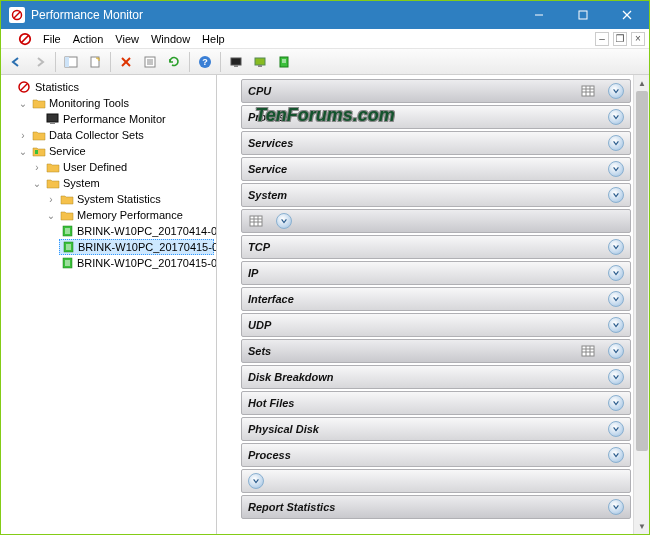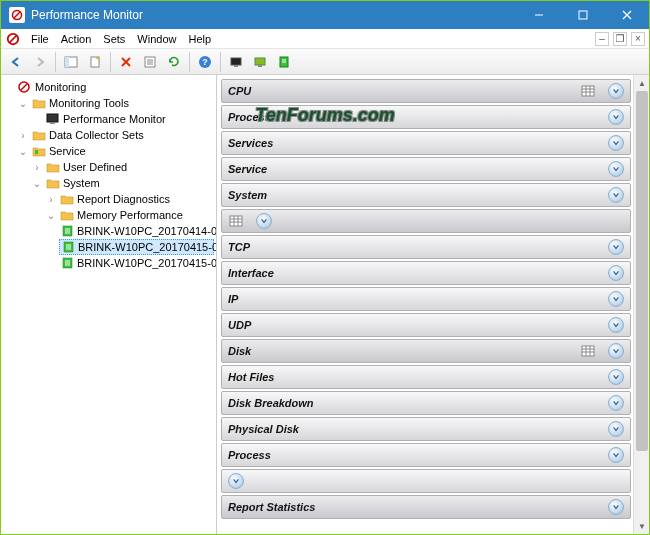--- a/index.html
+++ b/index.html
@@ -7,21 +7,21 @@
 
 .window { width: 650px; height: 535px; display: flex; flex-direction: column; border: 1px solid #84cc16; }
 
 .titlebar { background: #2e7fc1; height: 28px; display: flex; align-items: center; padding: 0 0 0 8px; color: #fff; font-size: 12px; }
 .titlebar .app-icon { width: 16px; height: 16px; margin-right: 6px; background: #fff; border-radius: 2px; display:flex; align-items:center; justify-content:center; }
 .titlebar .app-icon svg { width:12px; height:12px; }
 .titlebar .title { flex: 1; }
 .titlebar .win-controls { display: flex; }
 .titlebar .win-btn { width: 44px; height: 28px; display:flex; align-items:center; justify-content:center; color:#fff; }
 
-.menubar { height: 20px; background: #fff; display:flex; align-items:center; padding: 0 4px; font-size: 11px; color:#000; border-bottom:1px solid #e5e5e5; position:relative; }
+.menubar { height: 20px; background: #fff; display:flex; align-items:center; padding: 0 16px; font-size: 11px; color:#000; border-bottom:1px solid #e5e5e5; position:relative; }
 .menubar .micon { width:16px; height:16px; margin-right:4px; display:flex; align-items:center; justify-content:center; }
 .menubar .menuitem { padding: 0 6px; height:100%; display:flex; align-items:center; }
 .menubar .sub-controls { position:absolute; right:4px; display:flex; gap:4px; }
 .menubar .sub-controls span { font-size:10px; color:#555; border:1px solid #ccc; width:14px; height:14px; display:flex; align-items:center; justify-content:center; line-height:1; }
 
 .toolbar { height: 26px; background: linear-gradient(#fcfcfc,#ececec); display:flex; align-items:center; padding: 0 4px; gap:2px; border-bottom:1px solid #d0d0d0; }
 .toolbar .tbtn { width:22px; height:22px; display:flex; align-items:center; justify-content:center; border:1px solid transparent; border-radius:2px; }
 .toolbar .sep { width:1px; height:20px; background:#ccc; margin:0 2px; }
 
 .watermark { position:absolute; top:30px; left:50%; transform:translateX(-50%); font-size:18px; font-weight:700; color:#14532d; text-shadow: -1px -1px 0 #888, 1px 1px 0 #888, -1px 1px 0 #888, 1px -1px 0 #888; font-style:italic; pointer-events:none; z-index:5; }
@@ -32,21 +32,21 @@
 .tree ul { list-style:none; }
 .tree li { white-space:nowrap; }
 .tree .node { display:flex; align-items:center; height:16px; padding:1px 0; }
 .tree .node.selected { background:#cde8ff; border:1px dotted #3399ff; }
 .tree .toggleb { width:12px; text-align:center; color:#888; font-size:10px; cursor:pointer; }
 .tree .node .ticon { width:16px; height:14px; margin:0 2px; display:flex; align-items:center; justify-content:center; }
 .tree ul ul { margin-left:14px; }
 
 .reportpane { flex:1; display:flex; overflow:hidden; background:#fff; }
 .reportlist { flex:1; overflow:hidden; padding:4px 2px 4px 4px; }
-.rowitem { height:24px; margin-bottom:2px; background:linear-gradient(#f7f7f8,#d7d7da); border:1px solid #b0b0b4; border-radius:2px; display:flex; align-items:center; padding:0 6px; font-size:11px; font-weight:700; color:#111; }
+.rowitem { height:24px; margin-bottom:2px; background:linear-gradient(#f7f7f8,#d7d7da); border:1px solid #b0b0b4; border-radius:2px; display:flex; align-items:center; padding:0 6px; font-size:11px; font-weight:700; color:#111;margin-left:20px; }
 .rowitem .label { flex:1; font-style:italic; }
 .rowitem.dimmed { background:linear-gradient(#ececee,#c9c9cd); }
 .rowitem .ricon { width:16px; height:14px; margin-right:12px; display:flex; align-items:center; justify-content:center; }
 .rowitem .expand { width:16px; height:16px; border-radius:50%; background:radial-gradient(circle at 40% 35%, #fff, #bfd6ec 65%, #8fb7da); border:1px solid #8ab0d0; display:flex; align-items:center; justify-content:center; }
 .rowitem .expand svg { width:8px; height:8px; }
 
 .vscroll { width:16px; background:#f0f0f0; border-left:1px solid #ddd; position:relative; }
 .vscroll .sarrow { position:absolute; left:0; width:16px; height:16px; display:flex; align-items:center; justify-content:center; color:#666; font-size:8px; }
 .vscroll .up { top:0; }
 .vscroll .down { bottom:0; }
@@ -91,21 +91,21 @@
 
   <div class="menubar">
     <div class="micon">
       <svg viewBox="0 0 16 16" width="14" height="14">
           <circle cx="8" cy="8" r="6" fill="none" stroke="#c00" stroke-width="2"></circle>
           <line x1="4" y1="12" x2="12" y2="4" stroke="#c00" stroke-width="2"></line>
         </svg>
     </div>
     <div class="menuitem">File</div>
     <div class="menuitem">Action</div>
-    <div class="menuitem">Sets</div>
+    <div class="menuitem">View</div>
     <div class="menuitem">Window</div>
     <div class="menuitem">Help</div>
     <div class="sub-controls">
       <span>–</span>
       <span>❐</span>
       <span>×</span>
     </div>
   </div>
 
   <div class="toolbar">
@@ -189,21 +189,21 @@
       <ul>
         <li>
           <div class="node">
             <span class="toggleb"></span>
             <span class="ticon">
                 <svg width="14" height="12">
                   <circle cx="6" cy="6" r="5" fill="none" stroke="#c00" stroke-width="1.5"></circle>
                   <line x1="3" y1="9" x2="9" y2="3" stroke="#c00" stroke-width="1.5"></line>
                 </svg>
               </span>
-            <span>Monitoring</span>
+            <span>Statistics</span>
           </div>
           <ul>
             <li>
               <div class="node">
                 <span class="toggleb">⌄</span>
                 <span class="ticon">
                     <svg width="14" height="12">
                       <path class="folder-y" d="M1 3h4l1 1h7v7H1z"></path>
                     </svg>
                   </span>
@@ -270,21 +270,21 @@
                   </div>
                   <ul>
                     <li>
                         <div class="node">
                       <span class="toggleb">›</span>
                       <span class="ticon">
                             <svg width="14" height="12">
                               <path class="folder-y" d="M1 3h4l1 1h7v7H1z"></path>
                             </svg>
                           </span>
-                      <span>Report Diagnostics</span>
+                      <span>System Statistics</span>
                     </div>
                       </li>
                     <li>
                       <div class="node">
                         <span class="toggleb">⌄</span>
                         <span class="ticon">
                             <svg width="14" height="12">
                               <path class="folder-y" d="M1 3h4l1 1h7v7H1z"></path>
                             </svg>
                           </span>
@@ -418,74 +418,74 @@
           <div class="rowitem">
     <span class="label">TCP</span>
 
     <span class="expand">
               <svg viewBox="0 0 10 10">
                 <path d="M2 3 L5 7 L8 3" fill="none" stroke="#2a5b8c" stroke-width="1.5"></path>
               </svg>
             </span>
   </div>
           <div class="rowitem">
+    <span class="label">IP</span>
+
+    <span class="expand">
+              <svg viewBox="0 0 10 10">
+                <path d="M2 3 L5 7 L8 3" fill="none" stroke="#2a5b8c" stroke-width="1.5"></path>
+              </svg>
+            </span>
+  </div>
+          <div class="rowitem">
     <span class="label">Interface</span>
 
     <span class="expand">
               <svg viewBox="0 0 10 10">
                 <path d="M2 3 L5 7 L8 3" fill="none" stroke="#2a5b8c" stroke-width="1.5"></path>
               </svg>
             </span>
   </div>
           <div class="rowitem">
-    <span class="label">IP</span>
-
-    <span class="expand">
-              <svg viewBox="0 0 10 10">
-                <path d="M2 3 L5 7 L8 3" fill="none" stroke="#2a5b8c" stroke-width="1.5"></path>
-              </svg>
-            </span>
-  </div>
-          <div class="rowitem">
     <span class="label">UDP</span>
 
     <span class="expand">
               <svg viewBox="0 0 10 10">
                 <path d="M2 3 L5 7 L8 3" fill="none" stroke="#2a5b8c" stroke-width="1.5"></path>
               </svg>
             </span>
   </div>
           <div class="rowitem dimmed">
-    <span class="label">Disk</span>
+    <span class="label">Sets</span>
     <span class="ricon">
               <svg width="14" height="12">
                 <rect x="1" y="1" width="12" height="10" fill="#fff" stroke="#888"></rect>
                 <line x1="1" y1="4" x2="13" y2="4" stroke="#888"></line>
                 <line x1="1" y1="7" x2="13" y2="7" stroke="#888"></line>
                 <line x1="5" y1="1" x2="5" y2="11" stroke="#888"></line>
                 <line x1="9" y1="1" x2="9" y2="11" stroke="#888"></line>
               </svg>
             </span>
     <span class="expand">
               <svg viewBox="0 0 10 10">
                 <path d="M2 3 L5 7 L8 3" fill="none" stroke="#2a5b8c" stroke-width="1.5"></path>
               </svg>
             </span>
   </div>
           <div class="rowitem">
+    <span class="label">Disk Breakdown</span>
+
+    <span class="expand">
+              <svg viewBox="0 0 10 10">
+                <path d="M2 3 L5 7 L8 3" fill="none" stroke="#2a5b8c" stroke-width="1.5"></path>
+              </svg>
+            </span>
+  </div>
+          <div class="rowitem">
     <span class="label">Hot Files</span>
-
-    <span class="expand">
-              <svg viewBox="0 0 10 10">
-                <path d="M2 3 L5 7 L8 3" fill="none" stroke="#2a5b8c" stroke-width="1.5"></path>
-              </svg>
-            </span>
-  </div>
-          <div class="rowitem">
-    <span class="label">Disk Breakdown</span>
 
     <span class="expand">
               <svg viewBox="0 0 10 10">
                 <path d="M2 3 L5 7 L8 3" fill="none" stroke="#2a5b8c" stroke-width="1.5"></path>
               </svg>
             </span>
   </div>
           <div class="rowitem">
     <span class="label">Physical Disk</span>
 

